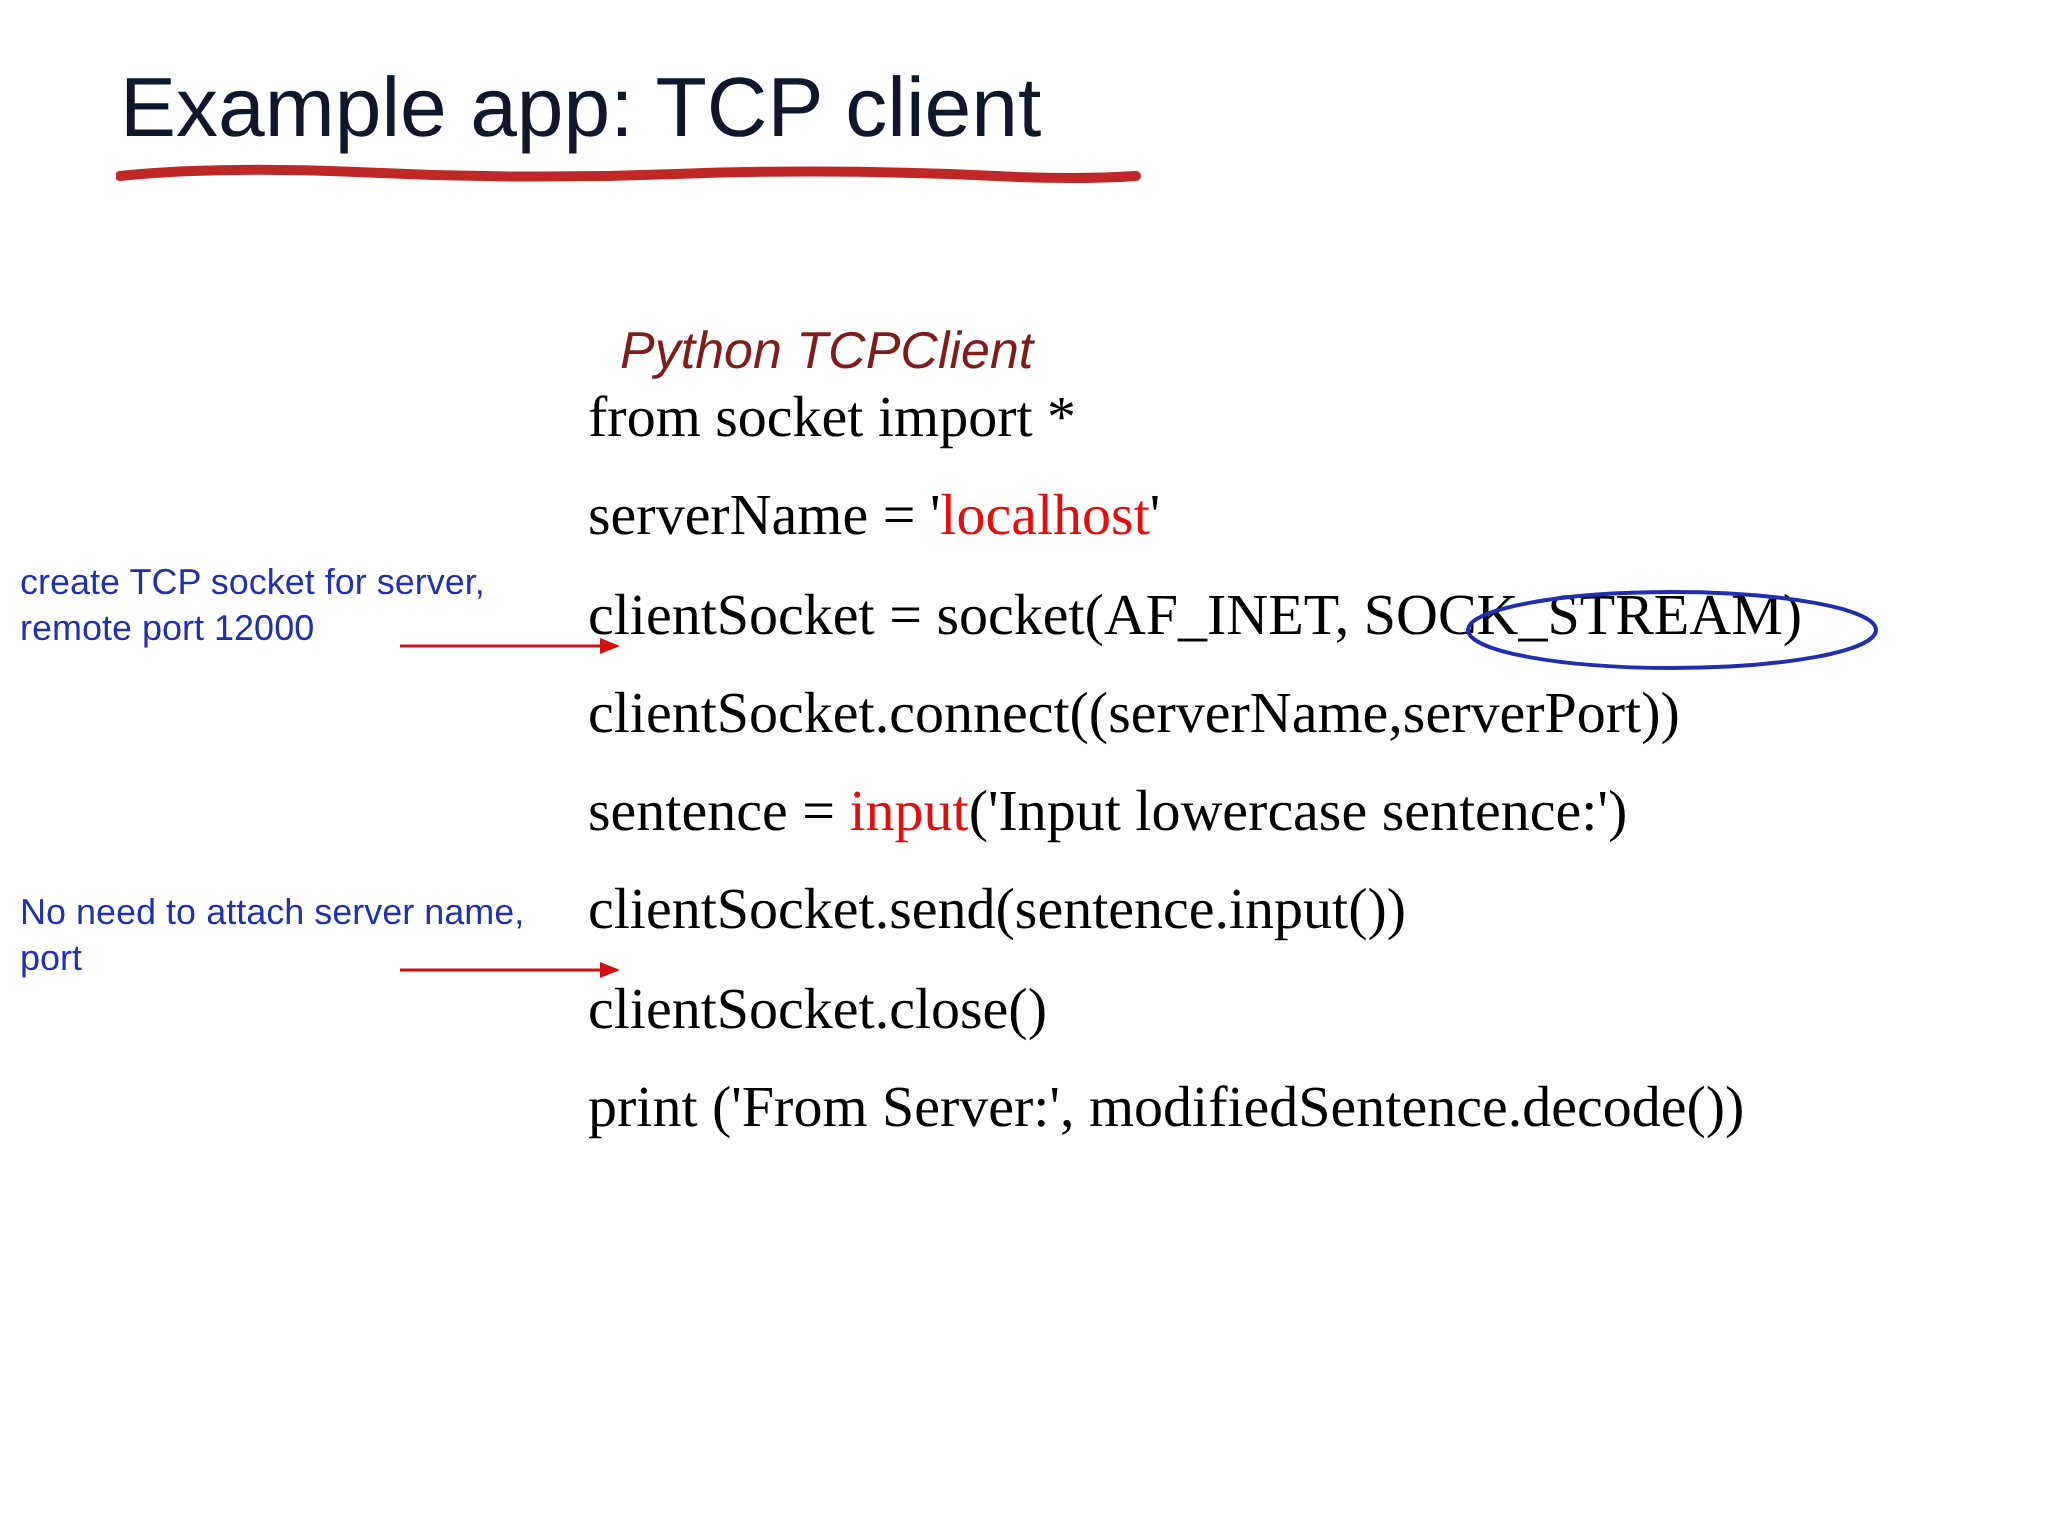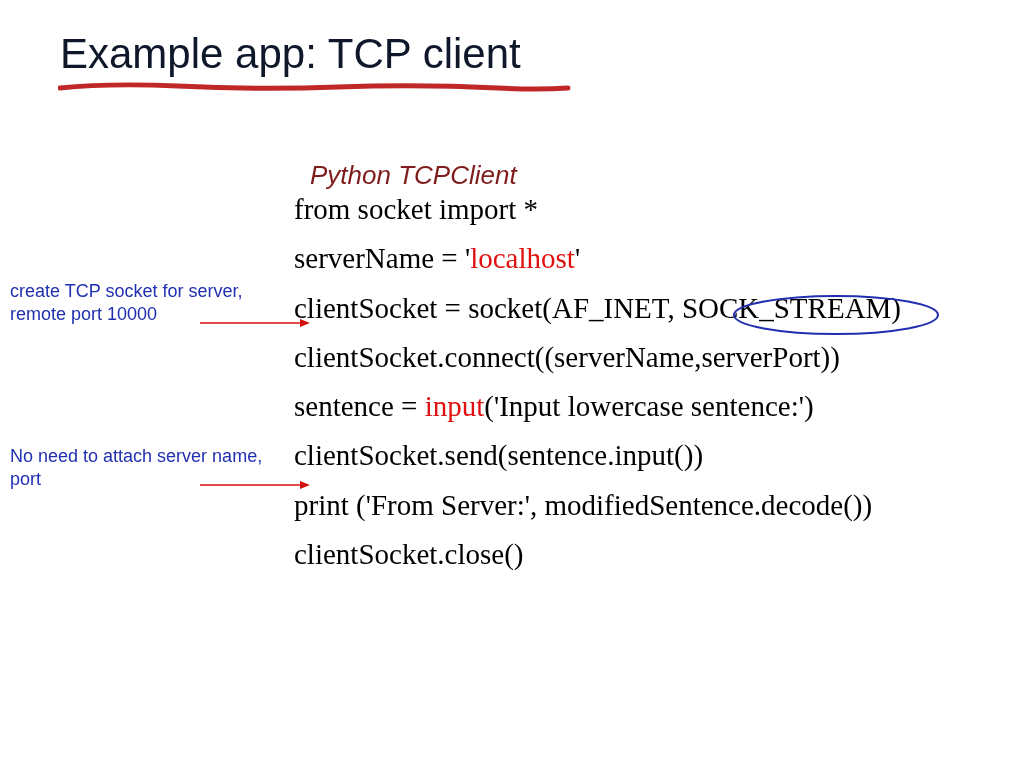--- a/index.html
+++ b/index.html
@@ -80,25 +80,25 @@
   <div class="code-line">from socket import *</div>
   <div class="code-line">
     <span>serverName = '</span><span class="red">localhost</span><span>'</span>
   </div>
   <div class="code-line">clientSocket = socket(AF_INET, SOCK_STREAM)</div>
   <div class="code-line">clientSocket.connect((serverName,serverPort))</div>
   <div class="code-line">
     <span>sentence = </span><span class="red">input</span><span>('Input lowercase sentence:')</span>
   </div>
   <div class="code-line">clientSocket.send(sentence.input())</div>
+  <div class="code-line">clientSocket.close()</div>
   <div class="code-line">print ('From Server:', modifiedSentence.decode())</div>
-  <div class="code-line">clientSocket.close()</div>
 </div>
 
-<div class="annotation annotation-1">create TCP socket for server, remote port 10000</div>
+<div class="annotation annotation-1">create TCP socket for server, remote port 12000</div>
 <div class="annotation annotation-2">No need to attach server name, port</div>
 
 <svg class="arrow arrow-1" width="112" height="14">
   <line x1="0" y1="7" x2="100" y2="7" stroke="#d01010" stroke-width="1.5"></line>
   <polygon points="100,3 110,7 100,11" fill="#d01010"></polygon>
 </svg>
 
 <svg class="arrow arrow-2" width="112" height="14">
   <line x1="0" y1="7" x2="100" y2="7" stroke="#d01010" stroke-width="1.5"></line>
   <polygon points="100,3 110,7 100,11" fill="#d01010"></polygon>

